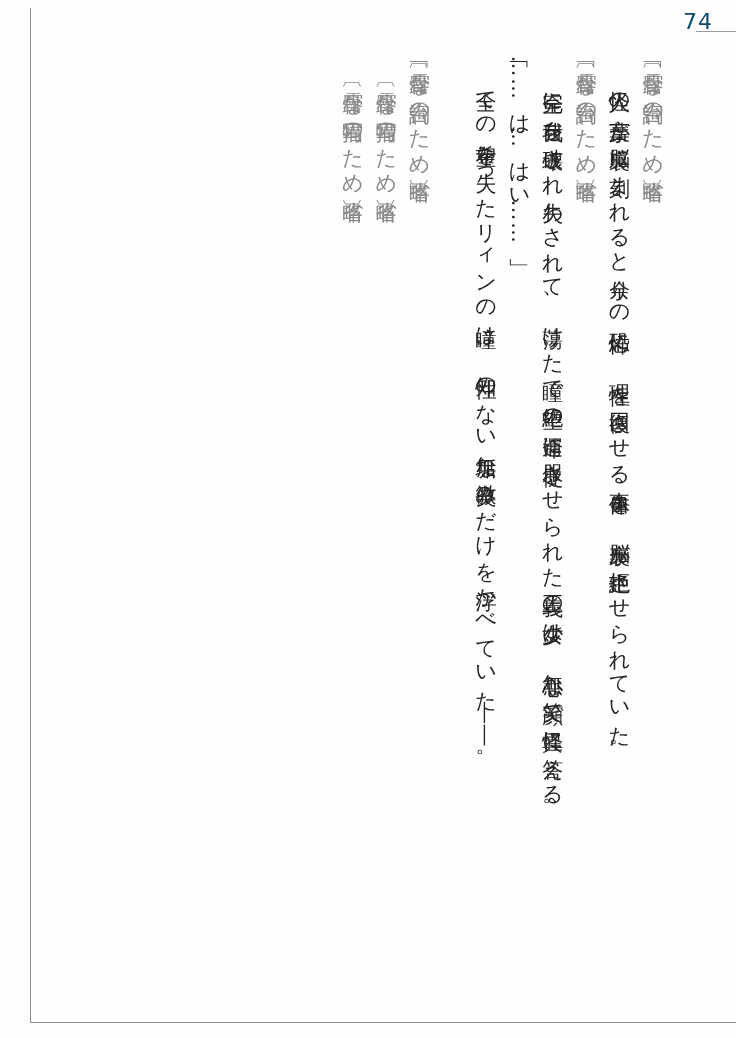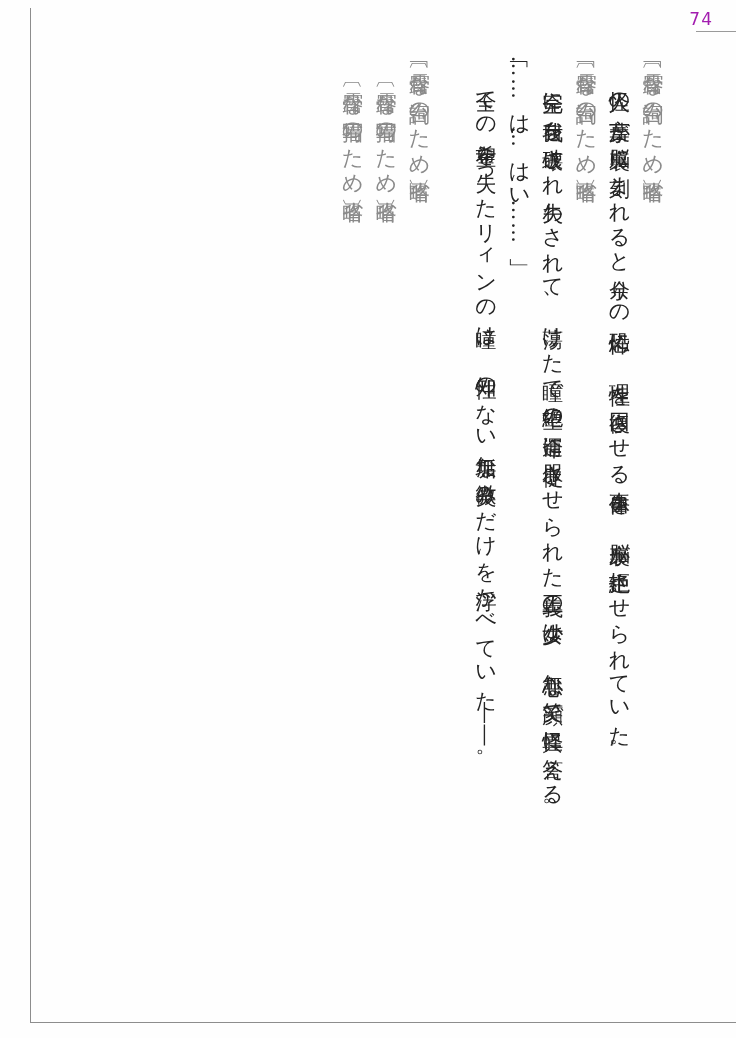--- a/index.html
+++ b/index.html
@@ -11,23 +11,23 @@
     background: #fefefe;
     overflow: hidden;
     font-family: "DejaVu Serif", "Liberation Serif", serif;
   }
 
   
   .page-number {
     position: absolute;
     top: 9px;
     right: 23px;
-    font-size: 17px;
+    font-size: 22px;
     letter-spacing: 1px;
-    color: #a21caf;
+    color: #0c4a6e;
     font-family: "DejaVu Sans", "Liberation Sans", sans-serif;
   }
   .page-number-rule {
     position: absolute;
     top: 31px;
     right: 0;
     width: 40px;
     height: 1px;
     background: #9a9a9a;
   }

